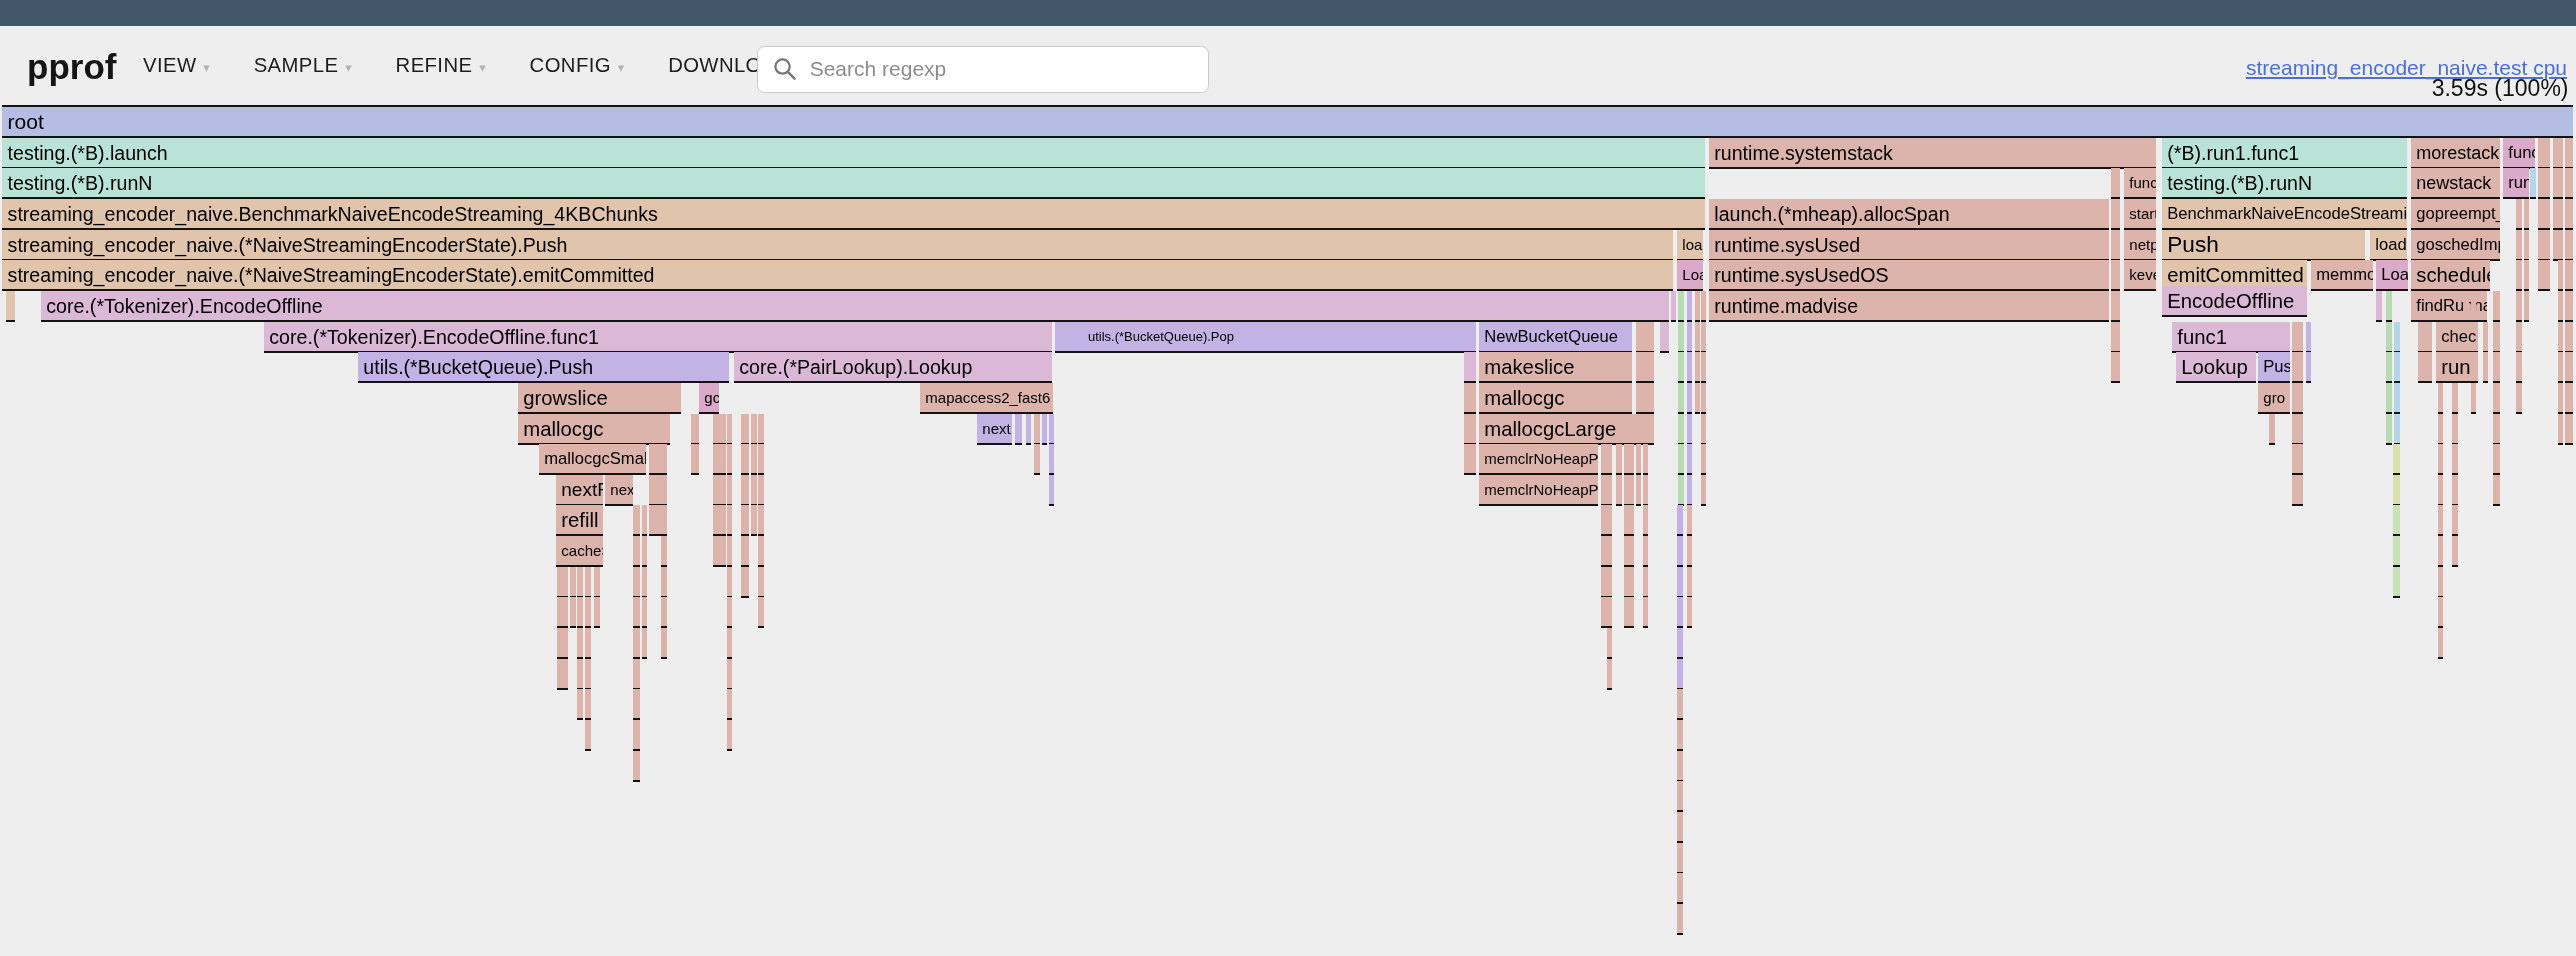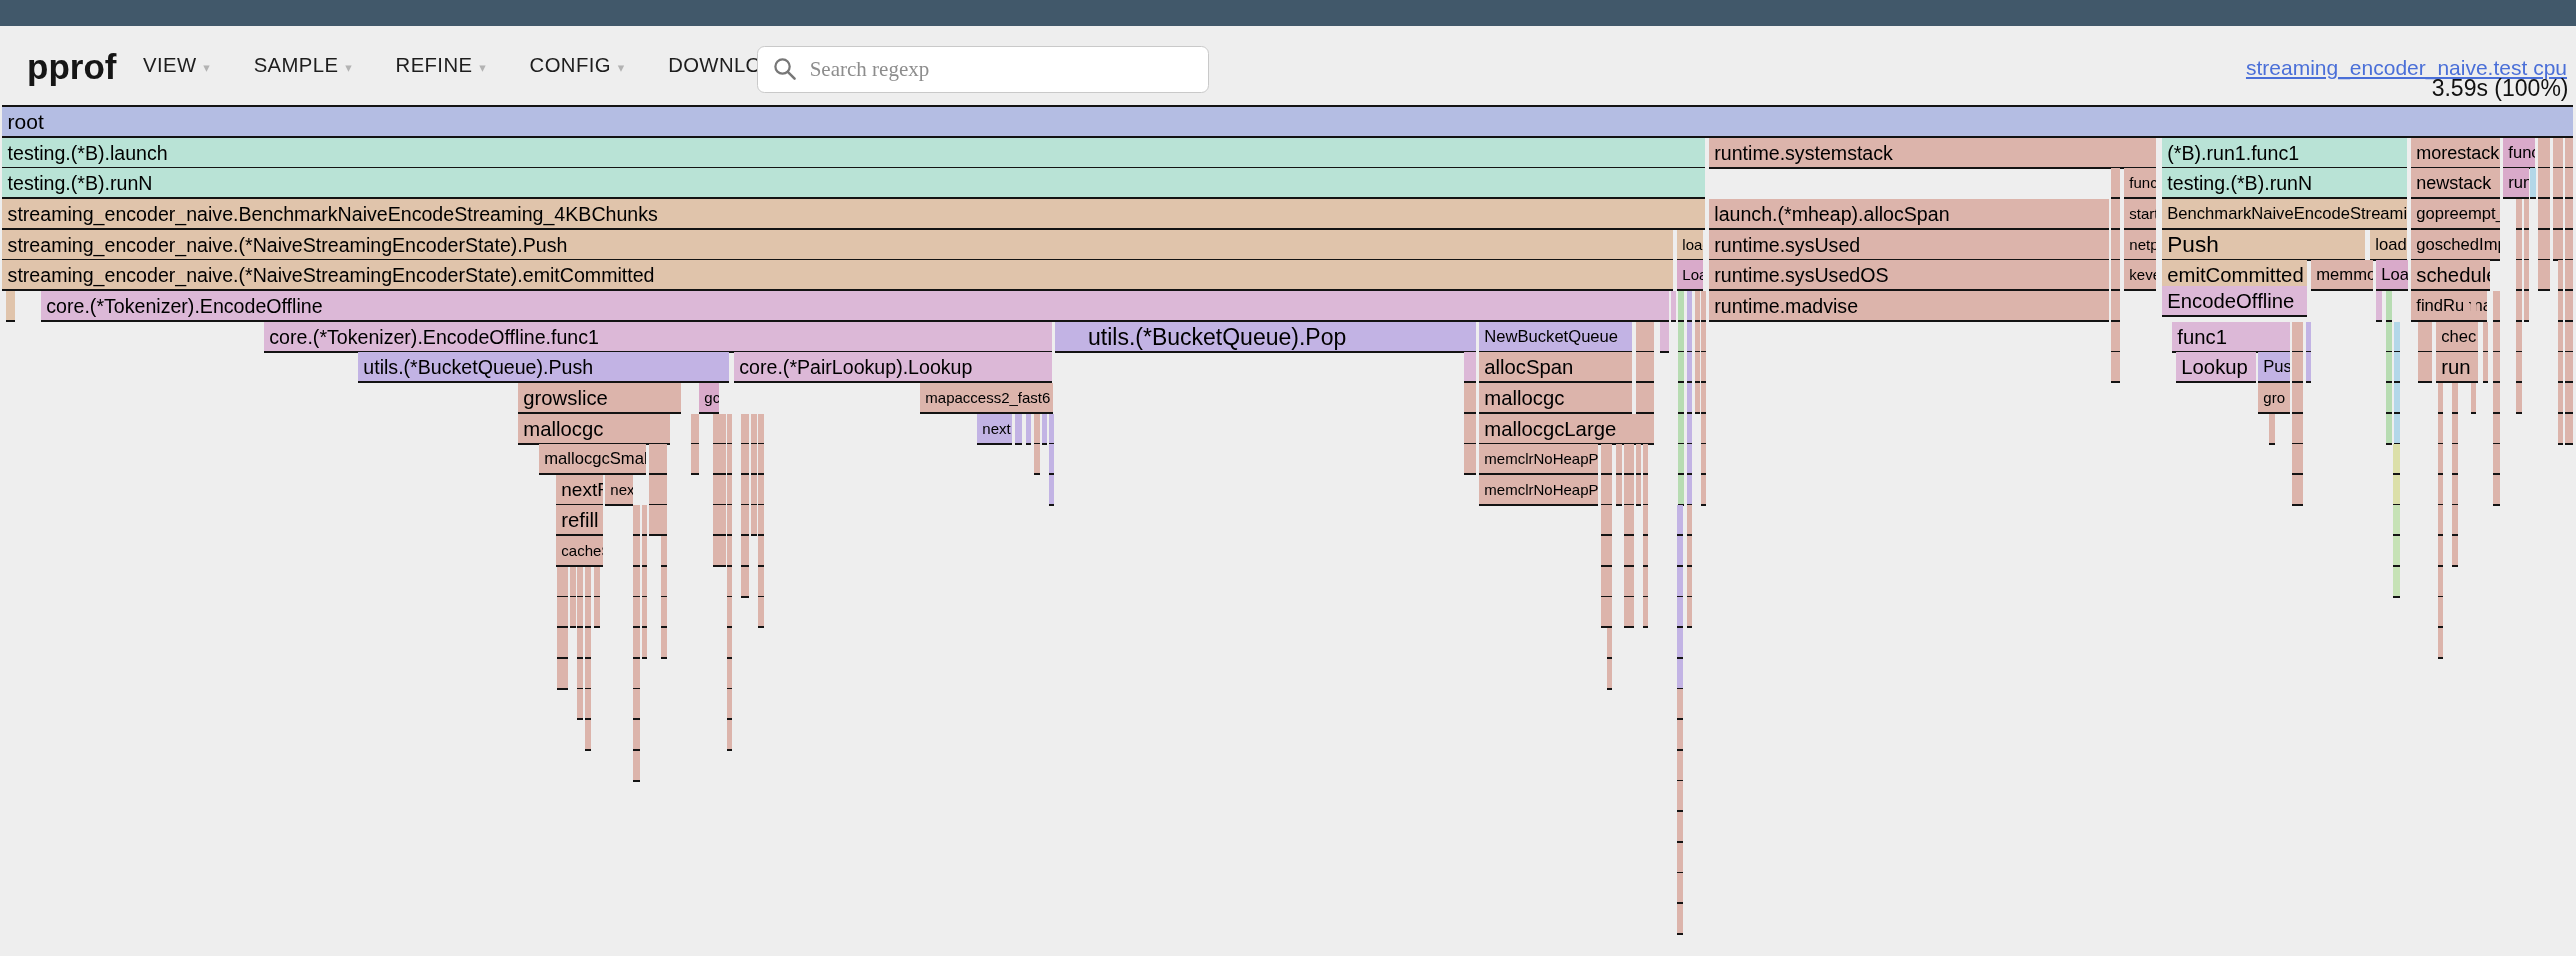--- a/index.html
+++ b/index.html
@@ -18,21 +18,21 @@
   .menu-item{display:flex;align-items:center;gap:6.8px;cursor:pointer;}
   .menu-label{font-size:20.3px;color:#1d1d1d;font-weight:500;letter-spacing:0.4px;}
   .menu-caret{font-size:12.8px;color:#b3b3b3;transform:translateY(1.5px);}
   #searchbox{
     position:absolute;left:757px;top:19.6px;width:452px;height:47px;background:#ffffff;
     border:1.5px solid #c9c9c9;border-radius:7.5px;display:flex;align-items:center;box-sizing:border-box;
   }
   #search-icon{margin-left:13.6px;width:25.6px;height:25.6px;flex:0 0 auto;}
   #search-input{
     border:none;outline:none;flex:1;margin-left:10.5px;margin-right:7.5px;
-    font-size:21px;color:#000000;background:transparent;font-family:Liberation Serif, serif;
+    font-size:21px;color:#000000;background:transparent;font-family:Liberation Sans, sans-serif;
   }
   #search-input::placeholder{color:#8d8d8d;}
   #profile-link{
     position:absolute;right:9px;top:30px;font-size:21px;color:#4a6fd8;
     text-decoration:underline;cursor:pointer;
   }
   #total-label{position:absolute;right:7.5px;top:75px;font-size:23px;color:#111;}
   
   #flame{position:absolute;left:0;top:0;width:2576px;height:957px;}
   #flame-top-line{position:absolute;left:2.3px;top:105px;width:2571px;height:2.3px;background:#131313;}
@@ -301,21 +301,21 @@
     <div class="frame c-salmon" style="left: 2463px; top: 322px; width: 6px;"></div>
     <div class="frame c-salmon" style="left: 2463px; top: 352px; width: 6px;"></div>
     <div class="frame c-salmon" style="left: 2471px; top: 291px; width: 5.3px;"></div>
     <div class="frame c-salmon" style="left: 2471px; top: 322px; width: 5.3px;"></div>
     <div class="frame c-salmon" style="left: 2471px; top: 352px; width: 5.3px;"></div>
     <div class="frame c-salmon" style="left: 2471px; top: 383px; width: 5.3px;"></div>
     <div class="frame c-core" style="left: 264px; top: 322px; width: 788px;">
       <span style="font-size: 19.6px;">core.(*Tokenizer).EncodeOffline.func1</span>
     </div>
     <div class="frame c-purple" style="left: 1055px; top: 322px; width: 421px;">
-      <span style="font-size: 23px; padding-left: 33px;">utils.(*BucketQueue).Pop</span>
+      <span style="font-size: 13px; padding-left: 33px;">utils.(*BucketQueue).Pop</span>
     </div>
     <div class="frame c-purple" style="left: 1479px; top: 322px; width: 153px;">
       <span style="font-size: 16.6px;">NewBucketQueue</span>
     </div>
     <div class="frame c-salmon" style="left: 1636px; top: 322px; width: 18px;"></div>
     <div class="frame c-salmon" style="left: 1636px; top: 352px; width: 18px;"></div>
     <div class="frame c-salmon" style="left: 1636px; top: 383px; width: 18px;"></div>
     <div class="frame c-core" style="left: 1660px; top: 322px; width: 9px;"></div>
     <div class="frame c-core" style="left: 2172px; top: 322px; width: 118px;">
       <span style="font-size: 20.3px;">func1</span>
@@ -332,21 +332,21 @@
     <div class="frame c-salmon" style="left: 2483px; top: 322px; width: 4.5px;"></div>
     <div class="frame c-salmon" style="left: 2483px; top: 352px; width: 4.5px;"></div>
     <div class="frame c-purple" style="left: 358px; top: 352px; width: 371px;">
       <span style="font-size: 19.6px;">utils.(*BucketQueue).Push</span>
     </div>
     <div class="frame c-core" style="left: 734px; top: 352px; width: 318px;">
       <span style="font-size: 19.6px;">core.(*PairLookup).Lookup</span>
     </div>
     <div class="frame c-core" style="left: 1464px; top: 352px; width: 12px;"></div>
     <div class="frame c-salmon" style="left: 1479px; top: 352px; width: 153px;">
-      <span style="font-size: 20.3px;">allocSpan</span>
+      <span style="font-size: 20.3px;">makeslice</span>
     </div>
     <div class="frame c-core" style="left: 2176px; top: 352px; width: 80px;">
       <span style="font-size: 20.3px;">Lookup</span>
     </div>
     <div class="frame c-purple" style="left: 2258px; top: 352px; width: 32px;">
       <span style="font-size: 16.6px;">Pus</span>
     </div>
     <div class="frame c-salmon" style="left: 2436px; top: 352px; width: 42px;">
       <span style="font-size: 20.3px;">run</span>
     </div>

